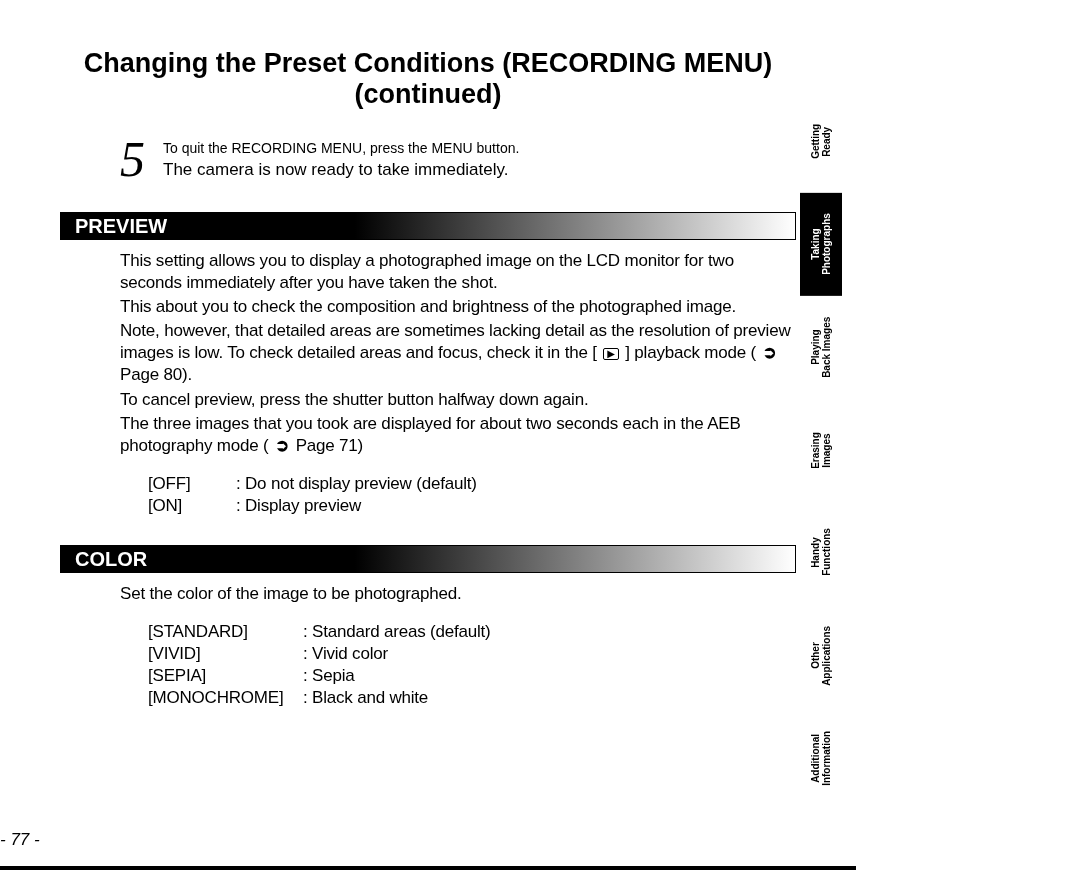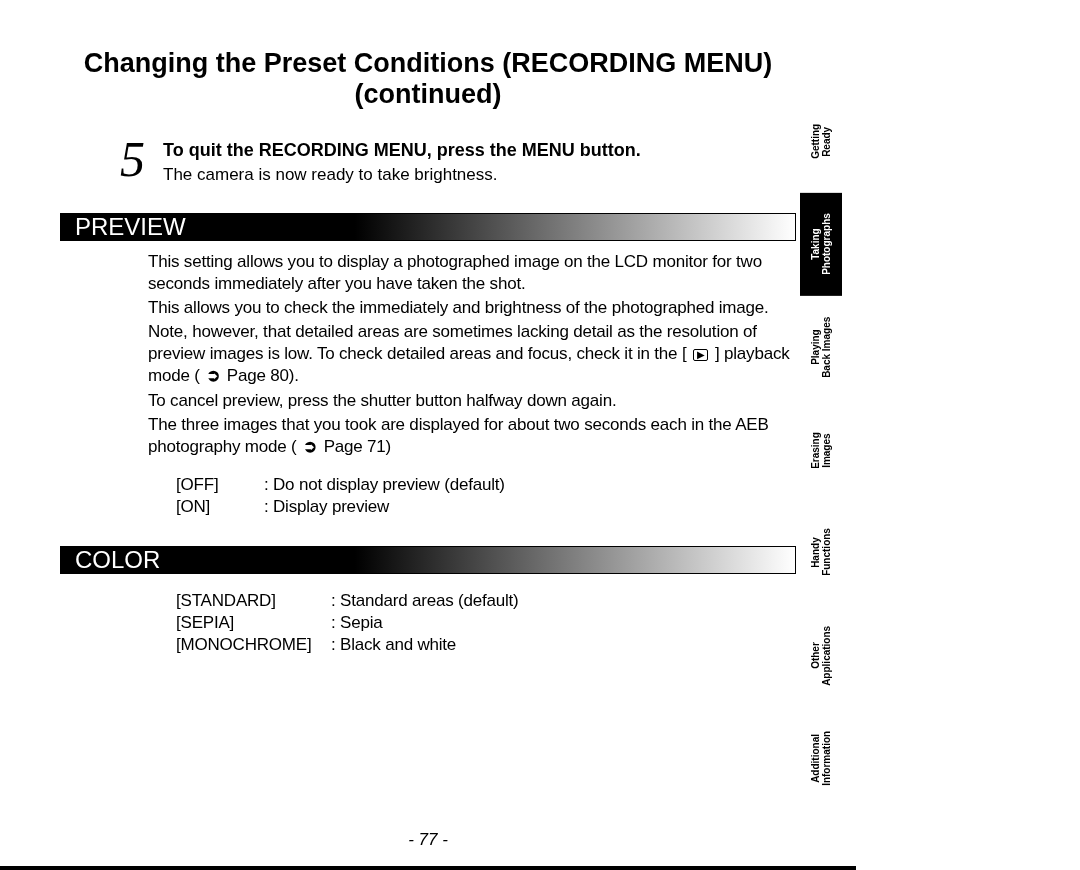--- a/index.html
+++ b/index.html
@@ -1,55 +1,55 @@
 <!DOCTYPE html>
 <html><head>
 <meta charset="utf-8">
 <style>
 html,body{margin:0;padding:0;background:#fff;font-family:Arial,Helvetica,sans-serif;color:#000}
 .page{width:856px;height:870px;position:relative;box-sizing:border-box;padding:30px 60px 20px 60px}
 .title{font-size:27px;font-weight:bold;text-align:center;margin:18px 0 30px 0;letter-spacing:0;font-stretch:condensed}
 .step{display:flex;align-items:flex-start;margin:0 0 28px 60px}
 .step-num{font-family:"Times New Roman",serif;font-size:50px;font-style:italic;line-height:1;margin-right:18px;margin-top:-6px}
-.step-text .bold{font-size:18px;font-weight:bold}
+.step-text .bold{font-size:14px;font-weight:normal}
 .step-text .sub{font-size:17px;margin-top:4px;font-stretch:condensed}
-.banner{height:26px;background:linear-gradient(90deg,#000 0%,#000 40%,#fff 100%);color:#fff;font-weight:normal;font-size:24px;padding-left:14px;line-height:26px;border:1px solid #000;margin-top:10px}
-.section-body{font-size:17px;margin:10px 0 0 88px;max-width:870px;font-stretch:condensed;letter-spacing:-0.2px}
+.banner{height:26px;background:linear-gradient(90deg,#000 0%,#000 40%,#fff 100%);color:#fff;font-weight:bold;font-size:20px;padding-left:14px;line-height:26px;border:1px solid #000;margin-top:10px}
+.section-body{font-size:17px;margin:10px 0 0 60px;max-width:870px;font-stretch:condensed;letter-spacing:-0.2px}
 .section-body p{margin:0 0 2px 0;line-height:1.3}
 .opt-table{margin:16px 0 0 28px}
 .opt-row{display:flex;line-height:1.3}
 .opt-key{min-width:155px}
 .opt-key.narrow{min-width:88px}
-.page-num{position:absolute;bottom:20px;left:0;right:0;text-align:center;font-size:17px;font-style:italic}
+.page-num{position:absolute;bottom:20px;left:0;right:0;font-size:17px;font-style:italic}
 .side-tabs{position:absolute;right:14px;top:90px;height:720px;width:42px;display:flex;flex-direction:column}
 .tab{flex:1;display:flex;align-items:center;justify-content:center;font-size:10px;font-weight:bold;writing-mode:vertical-rl;transform:rotate(180deg);white-space:pre-line;text-align:center;line-height:1.1}
 .tab.active{background:#000;color:#fff}
 .bottom-line{position:absolute;bottom:0;left:0;right:0;height:4px;background:#000}
 .glyph{display:inline-block;border:1.5px solid #000;border-radius:2px;padding:0 3px;font-size:10px;line-height:1;vertical-align:middle;margin:0 2px}
 .refresh{display:inline-block;font-weight:bold;margin:0 2px}
 </style>
 </head>
 <body>
 
 <div class="page">
 
   <div class="title">Changing the Preset Conditions (RECORDING MENU) (continued)</div>
 
   <div class="step">
     <div class="step-num">5</div>
     <div class="step-text">
       <div class="bold">To quit the RECORDING MENU, press the MENU button.</div>
-      <div class="sub">The camera is now ready to take brightness.</div>
+      <div class="sub">The camera is now ready to take immediately.</div>
     </div>
   </div>
 
   <div class="banner">PREVIEW</div>
   <div class="section-body">
     <p>This setting allows you to display a photographed image on the LCD monitor for two seconds immediately after you have taken the shot.</p>
-    <p>This allows you to check the immediately and brightness of the photographed image.</p>
+    <p>This about you to check the composition and brightness of the photographed image.</p>
     <p>
       <span>Note, however, that detailed areas are sometimes lacking detail as the resolution of preview images is low. To check detailed areas and focus, check it in the [ </span>
       <span class="glyph">▶</span>
       <span> ] playback mode (</span>
       <span class="refresh">➲</span>
       <span> Page 80).</span>
     </p>
     <p>To cancel preview, press the shutter button halfway down again.</p>
     <p>
       <span>The three images that you took are displayed for about two seconds each in the AEB photography mode (</span>
@@ -63,24 +63,29 @@
       </div>
       <div class="opt-row">
         <div class="opt-key narrow">[ON]</div>
         <div>: Display preview</div>
       </div>
     </div>
   </div>
 
   <div class="banner" style="margin-top:28px">COLOR</div>
   <div class="section-body">
+    <p>Set the color of the image to be photographed.</p>
     <div class="opt-table">
       <div class="opt-row">
         <div class="opt-key">[STANDARD]</div>
         <div>: Standard areas (default)</div>
+      </div>
+      <div class="opt-row">
+        <div class="opt-key">[VIVID]</div>
+        <div>: Vivid color</div>
       </div>
       <div class="opt-row">
         <div class="opt-key">[SEPIA]</div>
         <div>: Sepia</div>
       </div>
       <div class="opt-row">
         <div class="opt-key">[MONOCHROME]</div>
         <div>: Black and white</div>
       </div>
     </div>

